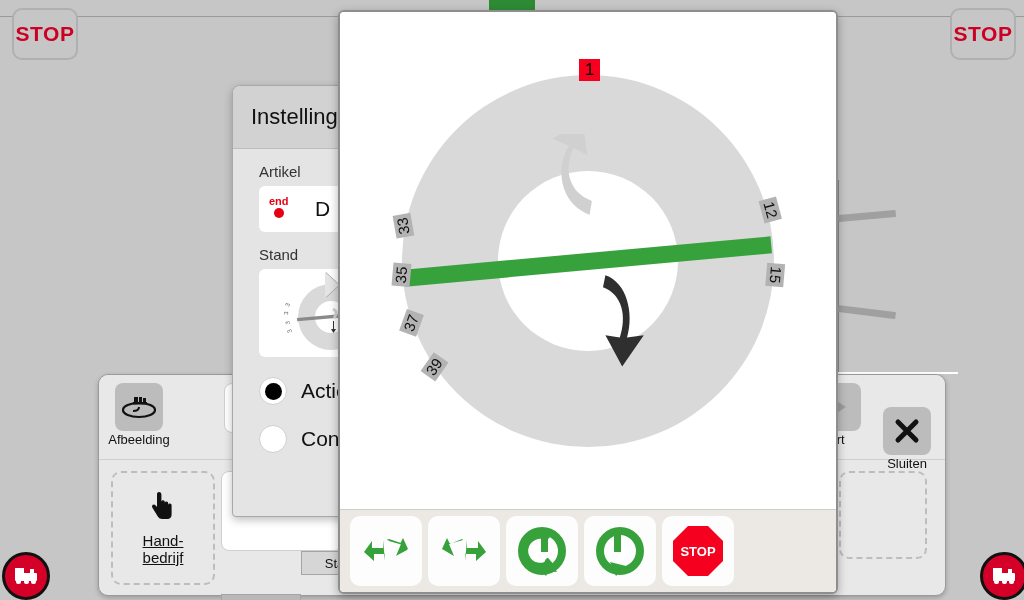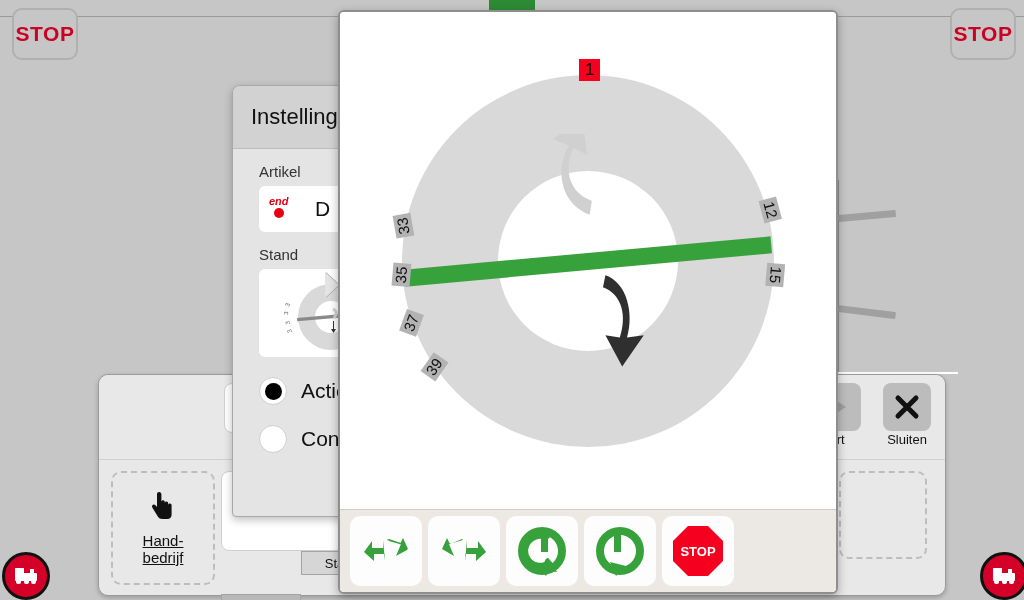--- a/index.html
+++ b/index.html
@@ -133,21 +133,21 @@
     display: flex; align-items: center; padding-left: 18px;
     font-size: 22px; color: #111;
     border-bottom: 1px solid #bdbdbd;
   }
   .settings-body { padding: 14px 18px 0 26px; }
   .field-label { font-size: 15px; color: #333; margin-bottom: 6px; }
   .artikel-box {
     background: #fff; border-radius: 6px; height: 46px;
     display: flex; align-items: center; padding: 0 10px; gap: 14px;
   }
-  .end-mark { position: relative; width: 32px; height: 28px; font-style: italic; }
+  .end-mark { position: relative; width: 32px; height: 28px; }
   .end-mark .txt {
     position: absolute; top: 0; left: 0; font-size: 11px; font-weight: bold;
     color: #e60012;
   }
   .end-mark .dot {
     position: absolute; top: 13px; left: 5px; width: 10px; height: 10px;
     border-radius: 50%; background: #e60012;
   }
   .artikel-text { font-size: 21px; color: #111; }
   .stand-box {
@@ -273,20 +273,33 @@
         <span class="stack"></span>
       <span class="w1"></span>
         <span class="w2"></span>
         <span class="w3"></span>
     </span>
   </div>
 
   <div class="cmdbar">
     <div class="cmdbar-top"></div>
 
+    <div class="tool" style="left:8px;">
+      <div class="tool-icon">
+        <svg width="34" height="24" viewBox="0 0 34 24">
+          <ellipse cx="17" cy="15" rx="16" ry="7" fill="none" stroke="#111" stroke-width="2.2"></ellipse>
+          <path d="M11 16 Q17 16 17 12" fill="none" stroke="#111" stroke-width="2"></path>
+          <rect x="12" y="2" width="4" height="5" fill="#111"></rect>
+          <rect x="17" y="2" width="3" height="5" fill="#111"></rect>
+          <rect x="21" y="3" width="3" height="4" fill="#111"></rect>
+          <rect x="11" y="7" width="14" height="2.5" fill="#111"></rect>
+        </svg>
+      </div>
+      <div class="tool-label">Afbeelding</div>
+    </div>
 
     <div class="tool" style="left:118px;">
       <div class="tool-icon plain">
         <svg width="20" height="30" viewBox="0 0 20 30">
           <rect x="6" y="2" width="9" height="26" fill="#2186d8"></rect>
           <rect x="3" y="2" width="15" height="3" fill="#2186d8"></rect>
           <rect x="3" y="25" width="15" height="3" fill="#2186d8"></rect>
         </svg>
       </div>
       <div class="tool-label">N</div>
@@ -294,21 +307,21 @@
 
     <div class="tool" style="left:706px;">
       <div class="tool-icon">
         <svg width="26" height="28" viewBox="0 0 26 28">
           <path d="M5 3 L22 14 L5 25 Z" fill="#9e9e9e"></path>
         </svg>
       </div>
       <div class="tool-label">art</div>
     </div>
 
-    <div class="tool" style="left:776px;">
+    <div class="tool" style="left:776px;margin-top:24px;">
       <div class="tool-icon">
         <svg width="30" height="30" viewBox="0 0 30 30">
           <path d="M6 6 L24 24 M24 6 L6 24" stroke="#111" stroke-width="5" stroke-linecap="round"></path>
         </svg>
       </div>
       <div class="tool-label">Sluiten</div>
     </div>
 
     <div class="dashed-slot hand-slot" style="left:12px; top:96px; width:100px; height:110px;text-decoration:underline;">
       <div class="hand-cursor">

